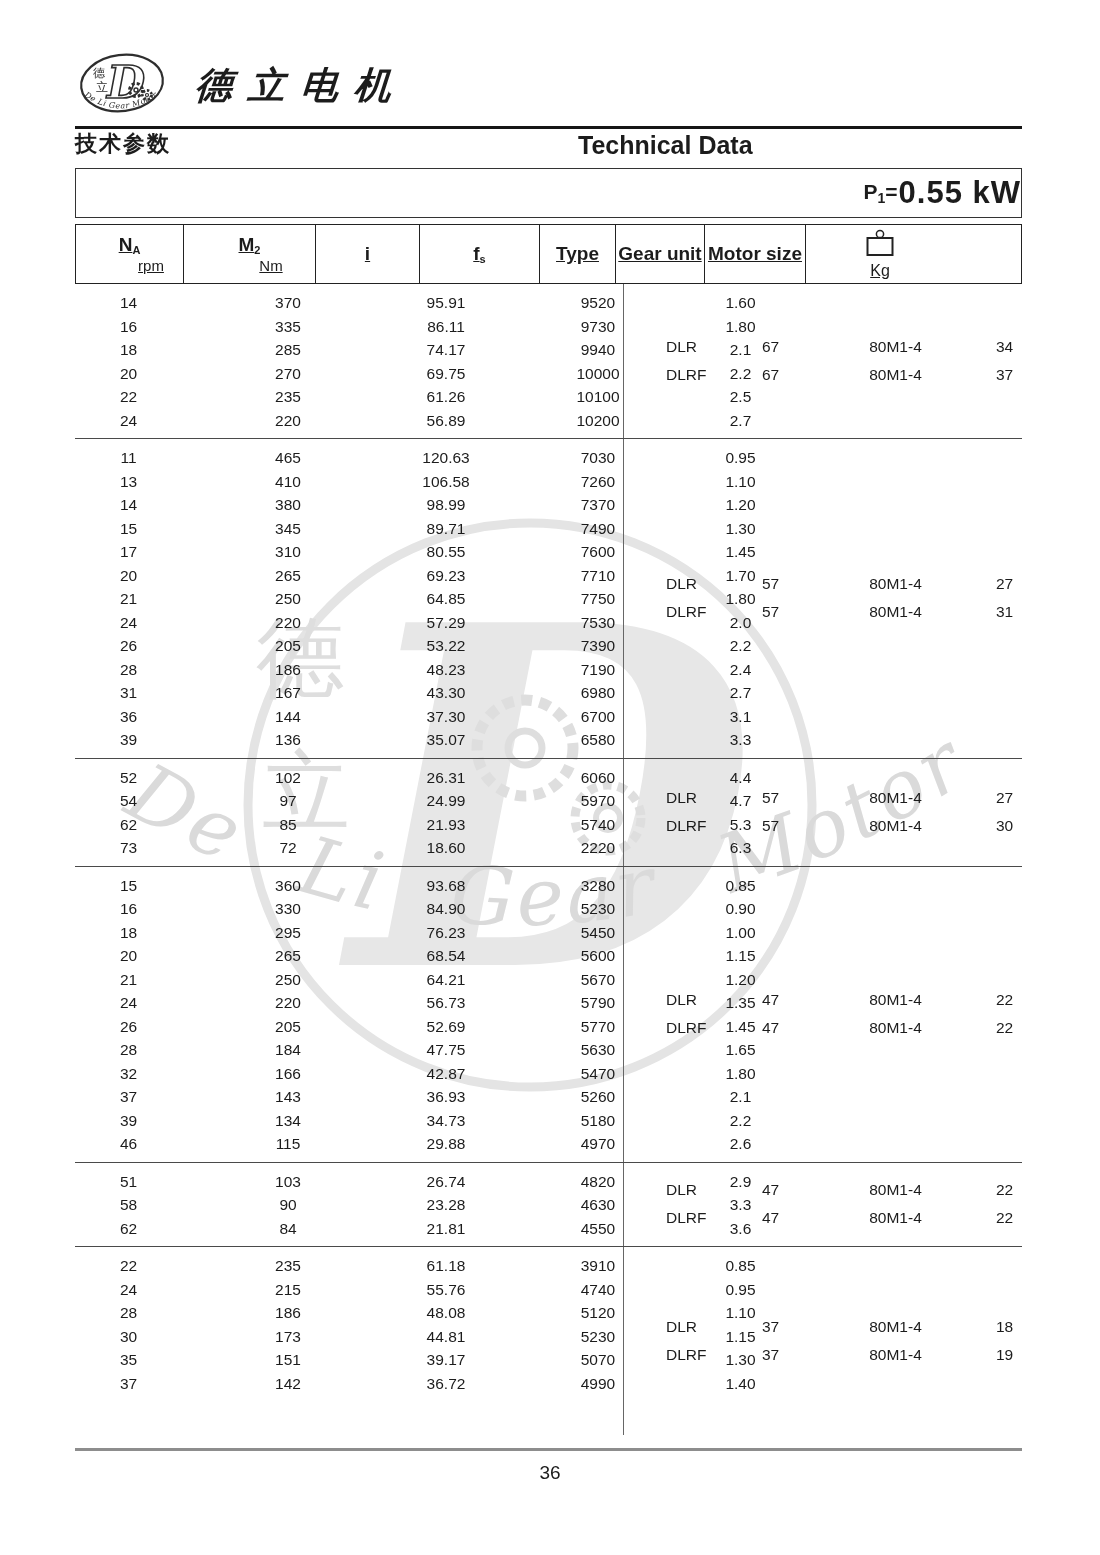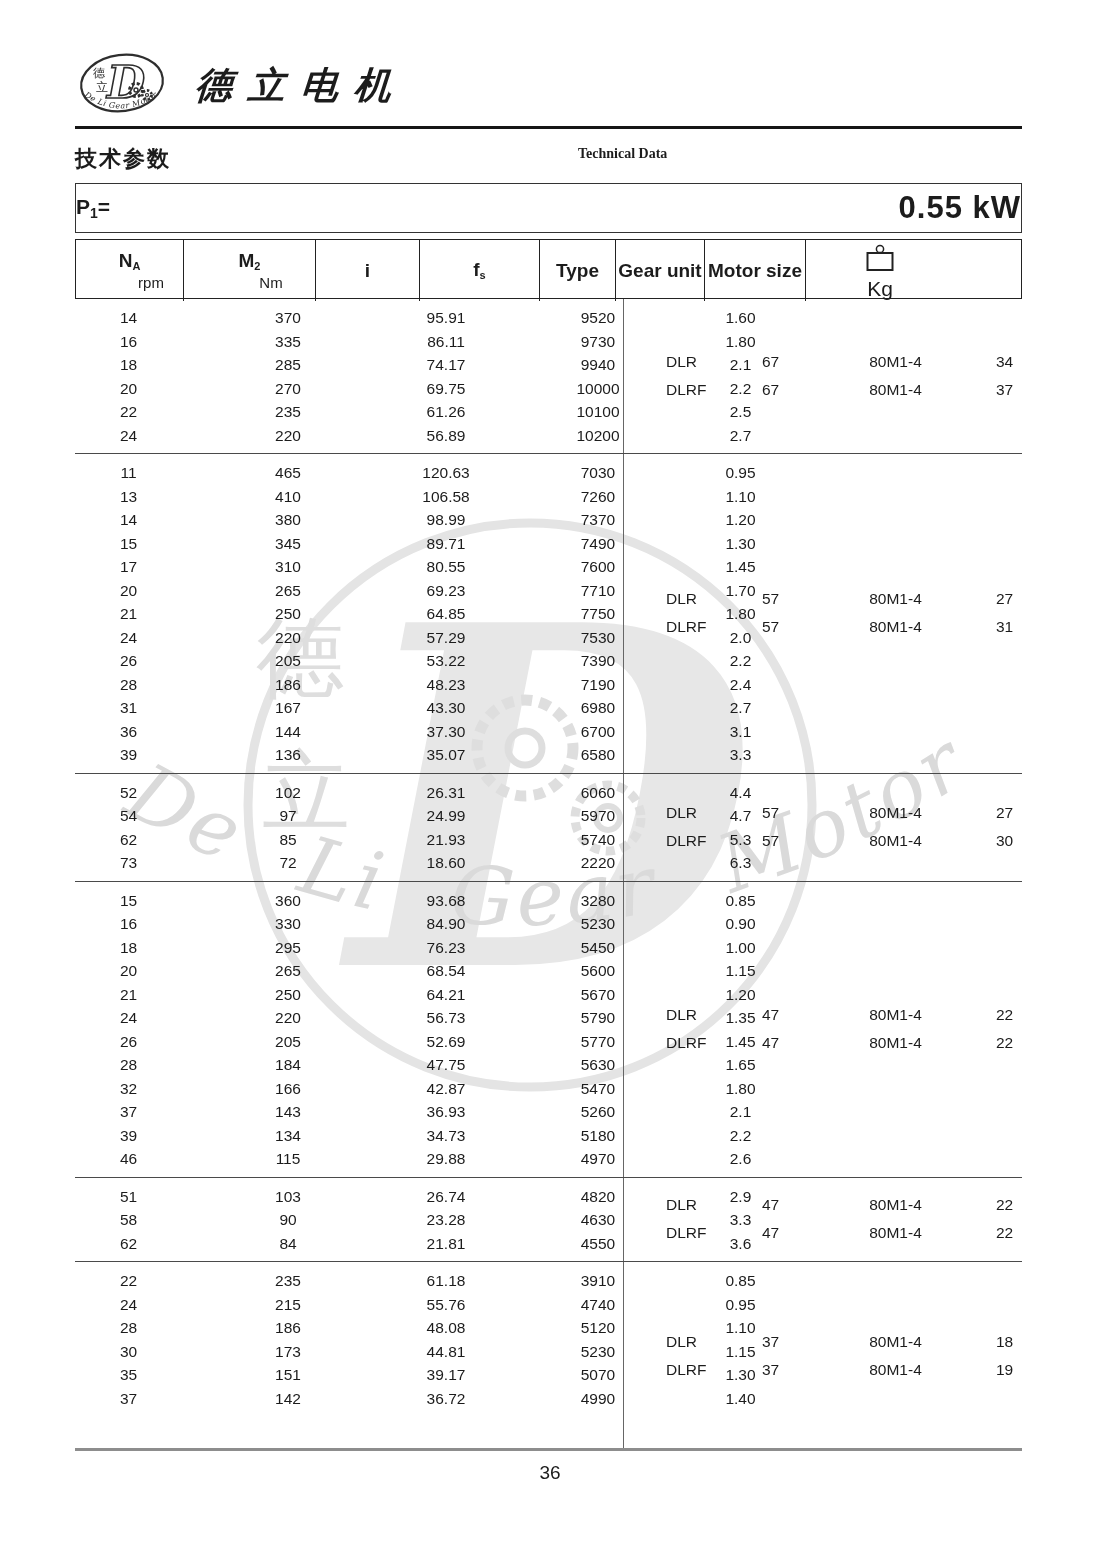--- a/index.html
+++ b/index.html
@@ -6,40 +6,40 @@
   .page{position:relative;width:1100px;height:1555px;background:#fff;overflow:hidden;
         font-family:"Liberation Sans", sans-serif;color:#1c1c1c;}
   .wm{position:absolute;inset:0;z-index:0;pointer-events:none;}
   .content{position:relative;z-index:1;padding:50px 78px 0 75px;}
 
   
   .brand-row{display:flex;align-items:center;gap:26px;height:72px;}
   .company-name{font-family:"DejaVu Serif","Liberation Serif",serif;font-weight:bold;font-style:italic;
                 font-size:37px;letter-spacing:16px;transform:skewX(-4deg);white-space:nowrap;}
   .top-rule{height:3px;background:#161616;margin-top:4px;}
-  .section-row{position:relative;height:28px;margin-top:15px;font-family:Liberation Serif, serif;}
+  .section-row{position:relative;height:28px;}
   .section-zh{position:absolute;left:0;top:0;font-size:22px;font-weight:600;letter-spacing:2px;}
-  .section-en{position:absolute;left:503px;top:2px;font-size:14px;font-weight:bold;}
+  .section-en{position:absolute;left:503px;top:2px;font-size:25px;font-weight:bold;}
 
   
-  .power-box{margin-top:11px;height:48px;border:1.5px solid #333;display:flex;align-items:center;justify-content:space-between;}
+  .power-box{margin-top:11px;height:48px;border:1.5px solid #333;display:flex;align-items:center;justify-content:flex-end;}
   .p-prefix{font-size:21px;font-weight:bold;}
   .p-sub{font-size:14px;font-weight:bold;vertical-align:-4px;}
   .p-value{font-size:31px;font-weight:bold;letter-spacing:1px;margin-left:1px;}
 
   
   .thead{margin-top:6px;display:grid;grid-template-columns:107px 132px 104px 120px 76px 89px 101px 149px 66px;
          border:1.5px solid #222;height:60px;box-sizing:border-box;}
-  .th{border-left:1px solid #222;display:flex;flex-direction:column;align-items:center;justify-content:center;line-height:1.15;}
+  .th{border-left:1px solid #222;display:flex;flex-direction:column;align-items:center;justify-content:center;line-height:1.15;text-decoration:underline;}
   .th:first-child{border-left:none;}
   .th-main{font-size:19px;font-weight:bold;}
   .sub{font-size:11px;font-weight:bold;vertical-align:-3px;}
   .th-unit{font-size:15px;margin-top:1px;margin-left:43px;}
   .th-kg{justify-content:flex-start;padding-top:4px;}
-  .kg-label{font-size:21px;margin-top:1px;}
+  .kg-label{font-size:16px;margin-top:1px;}
 
   
   .tbody{}
   .group{display:flex;border-bottom:1px solid #4a4a4a;}
   .group:last-child{border-bottom:none;}
   .g-left{width:548px;padding:7px 0 6px 0;box-sizing:border-box;}
   .group.last .g-left{padding-bottom:40px;}
   .g-row{display:grid;grid-template-columns:107px 132px 104px 120px 85px;height:23.5px;line-height:23.5px;gap:40px;}
   .g-row .c{text-align:center;font-size:15.5px;}
   .g-right{width:399px;border-left:1px solid #666;display:flex;flex-direction:column;justify-content:center;box-sizing:border-box;padding-left:16px;}

